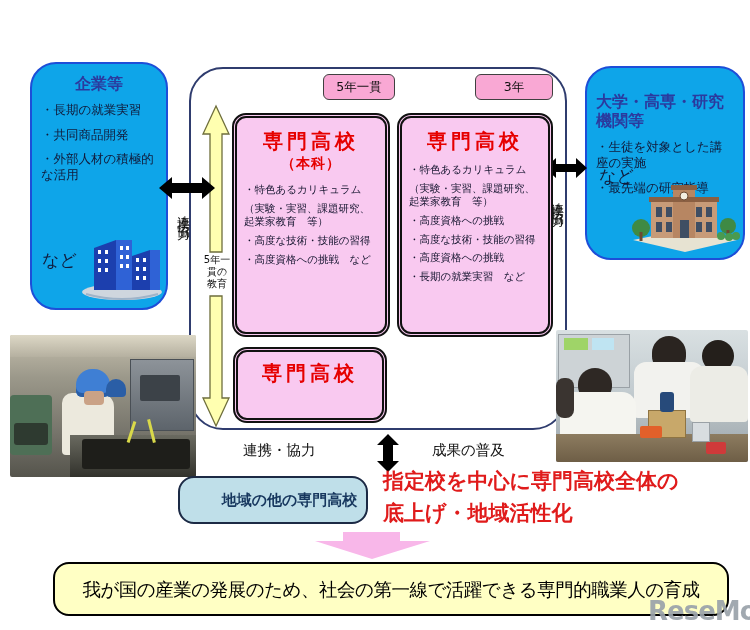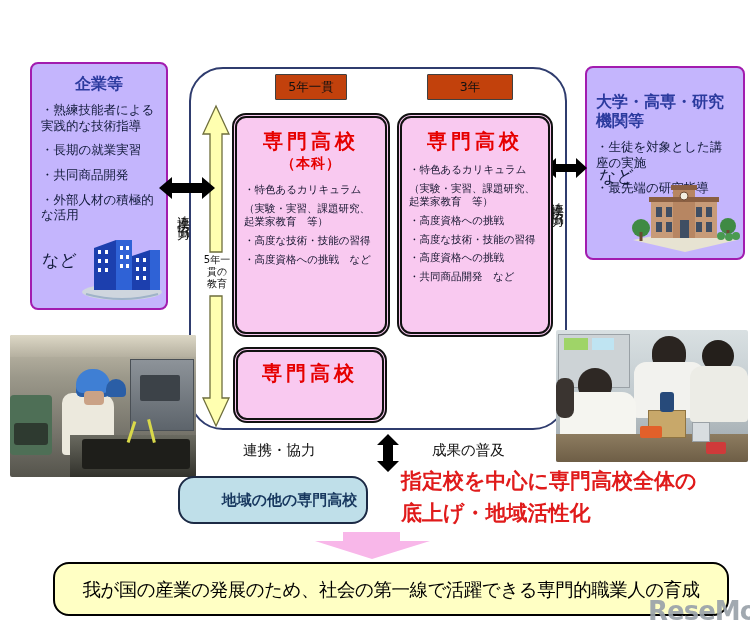--- a/index.html
+++ b/index.html
@@ -4,37 +4,38 @@
 <style>
   html,body{margin:0;padding:0;background:#fff;}
   #stage{
     position:relative;width:750px;height:630px;background:#ffffff;overflow:hidden;
     font-family:"DejaVu Sans",sans-serif;color:#1a1a2e;
   }
   .abs{position:absolute;}
 
   
   .side-box{
-    background:#c4b5fd;border:2px solid #a21caf;border-radius:8px;
+    background:#0ea5e9;border:2px solid #1d4ed8;border-radius:26px;
     box-sizing:border-box;padding:8px 9px;
   }
   .side-title{color:#2b3a9e;font-weight:bold;font-size:16px;line-height:1.2;text-align:center;margin:2px 0 6px 0;}
   .side-title.left-align{text-align:left;}
   .side-li{font-size:12.5px;line-height:1.25;color:#111a3a;margin:9px 0;}
   .nado{font-size:17px;color:#111a3a;text-align:center;}
 
   
   .center-frame{
     border:2px solid #2f3c6e;border-radius:34px;background:#fff;box-sizing:border-box;
   }
 
   .grey-label{
-    background:#c2410c;border:1.5px solid #404040;border-radius:1px;
+    background:#f9a8d4;border:1.5px solid #404040;border-radius:6px;
     font-size:12.5px;color:#111;display:flex;align-items:center;justify-content:center;
     box-sizing:border-box;
+    margin-left:48px;
   }
 
   .pink-box{
     background:#f9c9f0;border:5px double #111;border-radius:14px;box-sizing:border-box;
     padding:6px 6px;
   }
   .pink-title{color:#e60000;font-weight:bold;font-size:20px;letter-spacing:4px;text-align:center;margin-top:4px;}
   .pink-sub{color:#e60000;font-weight:bold;font-size:14px;letter-spacing:1px;text-align:center;margin-top:0;}
   .pink-li{font-size:10.5px;line-height:1.3;color:#14142e;margin:5px 1px;}
 
@@ -48,21 +49,21 @@
 
   .flow-label{font-size:14.5px;color:#111;}
 
   .region-box{
     background:#bfdfe9;border:2px solid #1c2a45;border-radius:16px;box-sizing:border-box;
     display:flex;align-items:center;justify-content:center;
     color:#17375e;font-weight:bold;font-size:15px;
   }
 
   .highlight-red{
-    color:#e01b1b;font-weight:bold;font-size:21px;line-height:1.5;white-space:nowrap;margin-left:18px;
+    color:#e01b1b;font-weight:bold;font-size:21px;line-height:1.5;white-space:nowrap;
   }
 
   .goal-box{
     background:#ffffc4;border:2px solid #000;border-radius:16px;box-sizing:border-box;
     display:flex;align-items:center;justify-content:center;
     font-size:18.5px;color:#000;letter-spacing:-0.5px;white-space:nowrap;
   }
 
   .watermark{
     color:#9aa2aa;font-weight:800;font-size:26px;letter-spacing:-1px;opacity:0.92;
@@ -76,27 +77,26 @@
 </head>
 <body>
 
 <div id="stage">
 
   <div class="abs center-frame" style="left:189px;top:67px;width:378px;height:363px;"></div>
 
   <div class="abs grey-label" style="left:275px;top:74px;width:72px;height:26px;">
     <span>5年一貫</span>
   </div>
-  <div class="abs grey-label" style="left:427px;top:74px;width:86px;height:26px;text-align:right;">
+  <div class="abs grey-label" style="left:427px;top:74px;width:78px;height:26px;text-align:right;">
     <span>3年</span>
   </div>
 
   <div class="abs side-box" style="left:30px;top:62px;width:138px;height:248px;">
     <div class="side-title">企業等</div>
-    <div class="side-li">・熟練技能者による実践的な技術指導</div>
     <div class="side-li">・長期の就業実習</div>
     <div class="side-li">・共同商品開発</div>
     <div class="side-li">・外部人材の積極的な活用</div>
     <div class="nado" style="position:absolute;left:10px;bottom:36px;">など</div>
 
     <svg class="abs" style="left:48px;bottom:6px;width:84px;height:72px;" viewBox="0 0 84 72">
       <ellipse cx="42" cy="62" rx="40" ry="8" fill="#cfd6de"></ellipse>
       <polygon points="14,18 36,10 36,60 14,60" fill="#1c3fae"></polygon>
       <rect x="36" y="10" width="16" height="50" fill="#2f62d6"></rect>
       <polygon points="52,26 70,20 70,60 52,60" fill="#1c3fae"></polygon>
@@ -192,21 +192,21 @@
   </div>
 
   <div class="abs pink-box" style="left:397px;top:113px;width:156px;height:224px;">
     <div class="pink-title">専門高校</div>
     <div style="margin-top:8px;">
       <div class="pink-li">・特色あるカリキュラム</div>
       <div class="pink-li">（実験・実習、課題研究、起業家教育　等）</div>
       <div class="pink-li">・高度資格への挑戦</div>
       <div class="pink-li">・高度な技術・技能の習得</div>
       <div class="pink-li">・高度資格への挑戦</div>
-      <div class="pink-li">・共同商品開発　など</div>
+      <div class="pink-li">・長期の就業実習　など</div>
     </div>
   </div>
 
   <div class="abs pink-box" style="left:233px;top:347px;width:154px;height:76px;">
     <div class="pink-title" style="margin-top:2px;">専門高校</div>
   </div>
 
   <div class="abs photo" style="left:10px;top:335px;width:186px;height:142px;background:linear-gradient(180deg,#c6c0ae 0%,#9b988a 30%,#75736a 70%,#55544c 100%);">
     <div class="p-abs" style="left:0;top:0;width:186px;height:22px;background:linear-gradient(180deg,#ddd8c6,#b5b0a0);"></div>
     <div class="p-abs" style="left:120px;top:24px;width:62px;height:70px;background:linear-gradient(180deg,#8d9399,#5d646b);border:1px solid #494f55;"></div>

